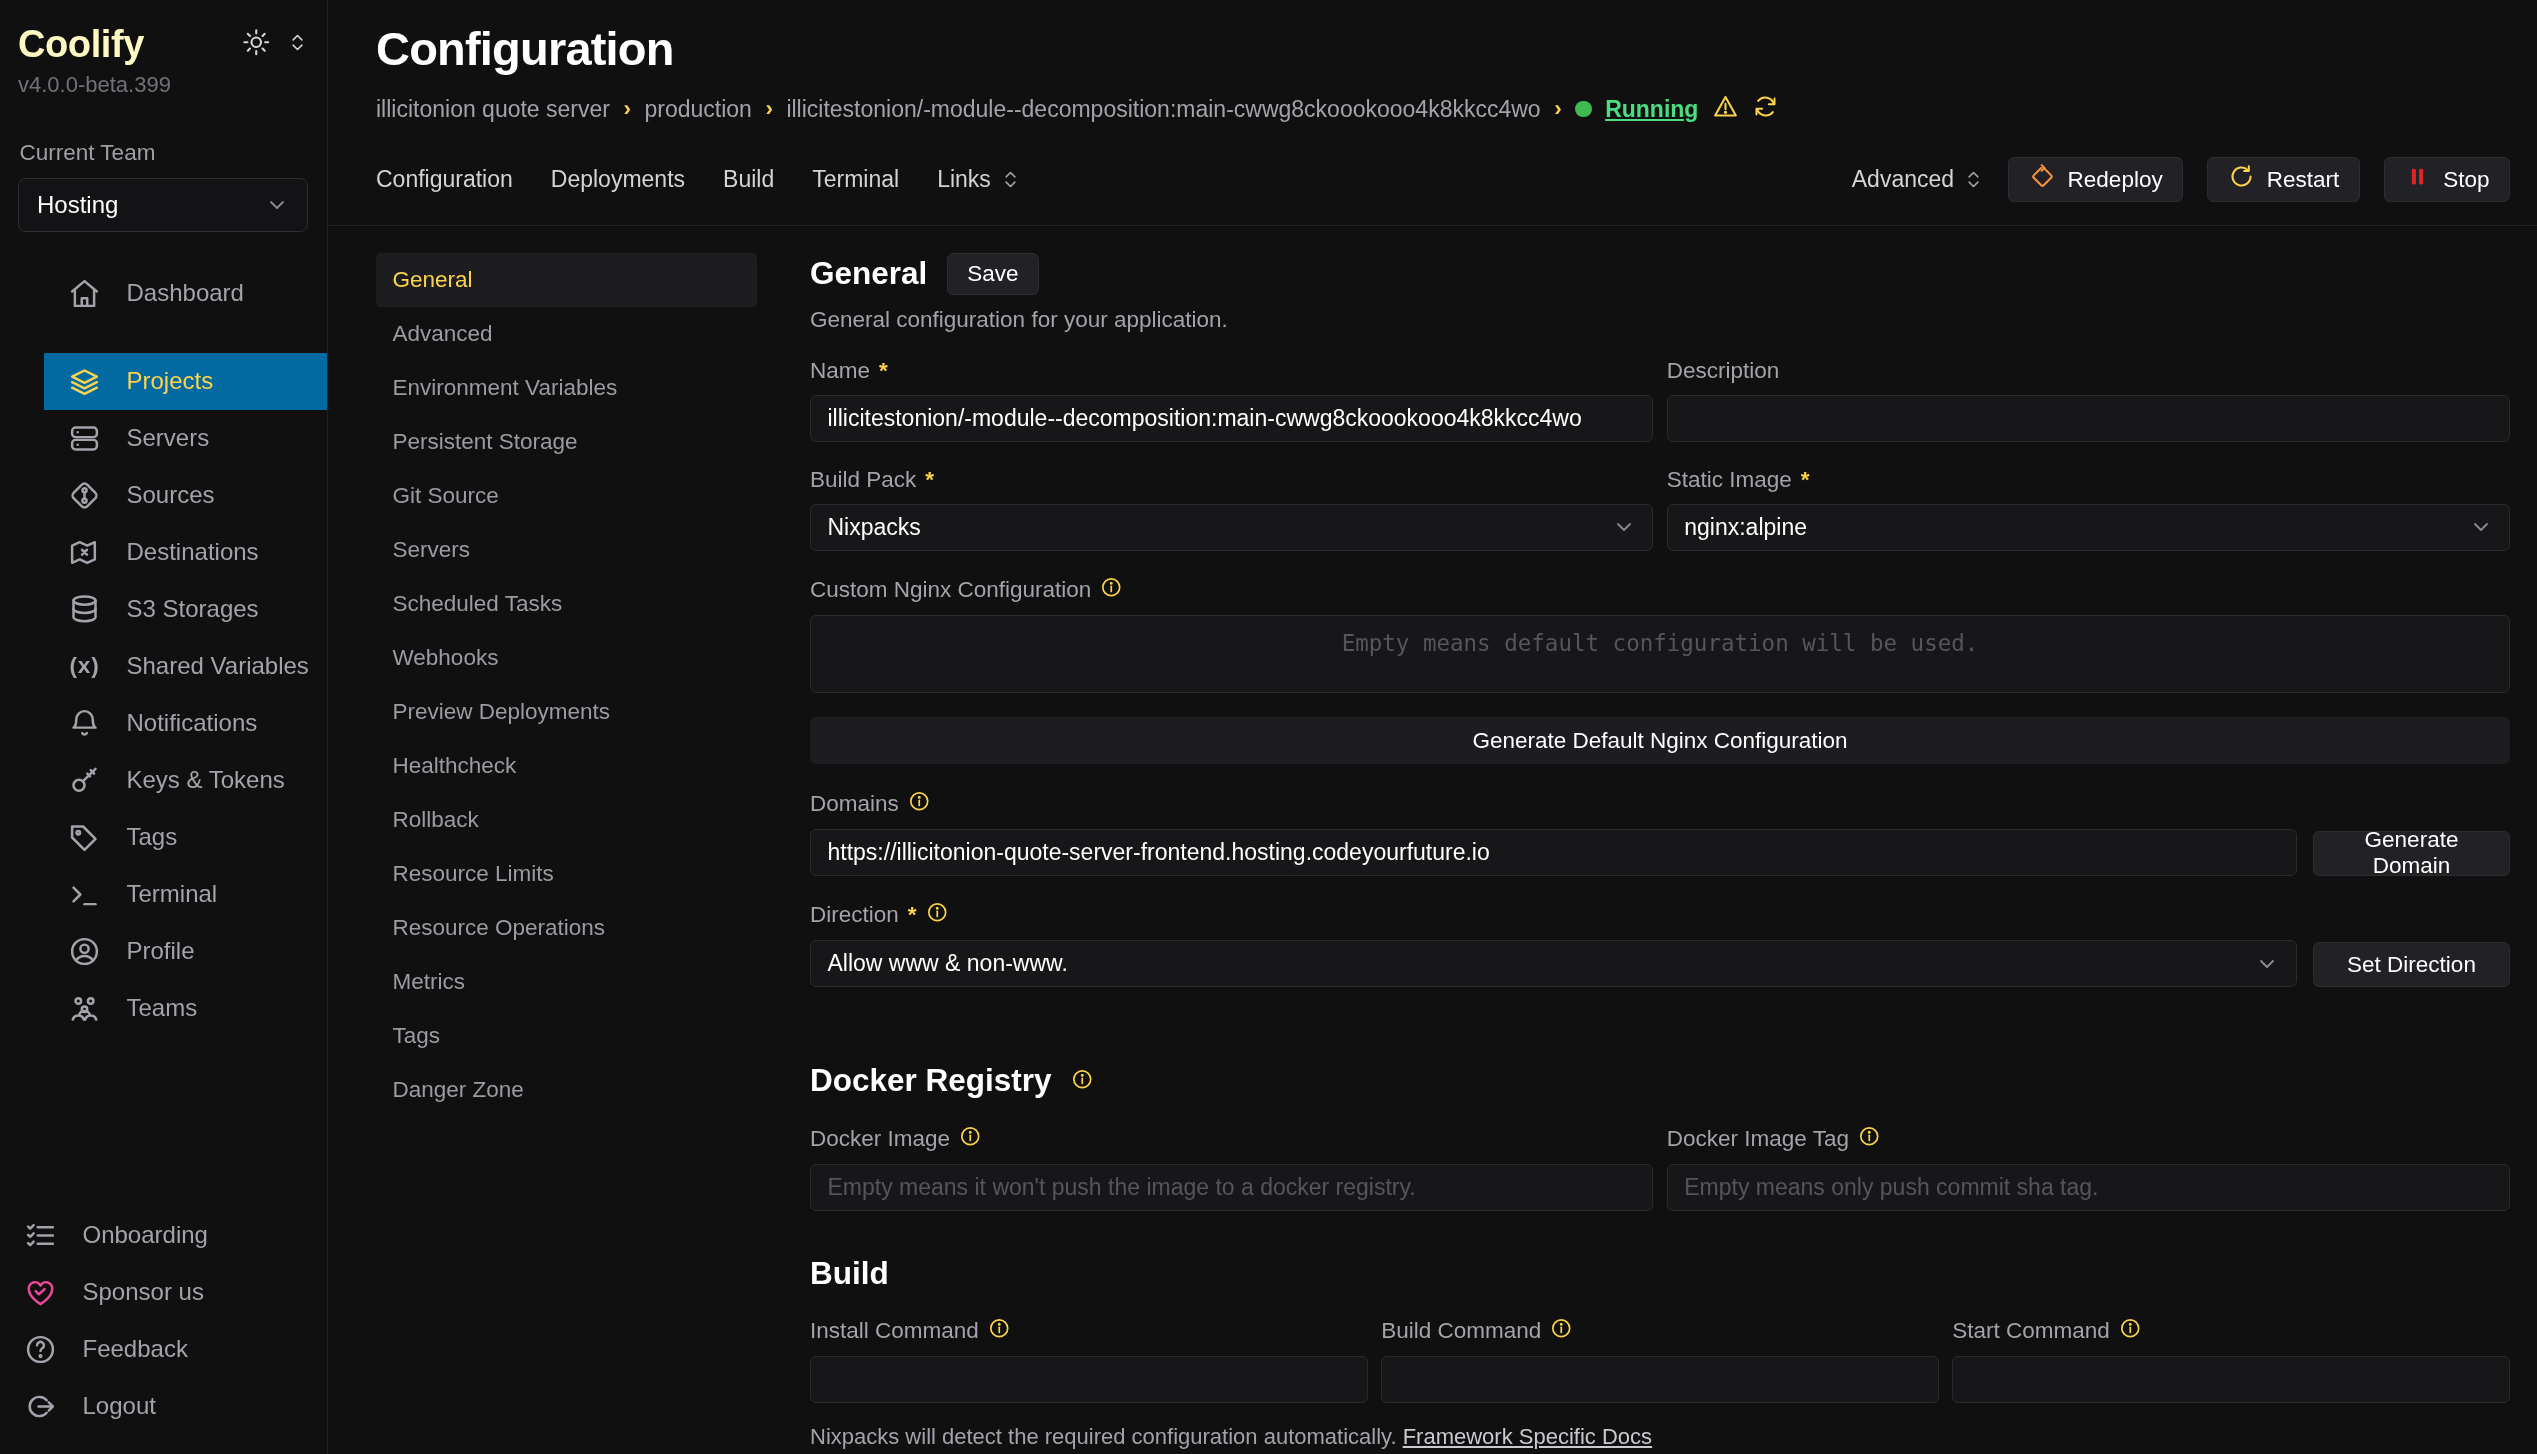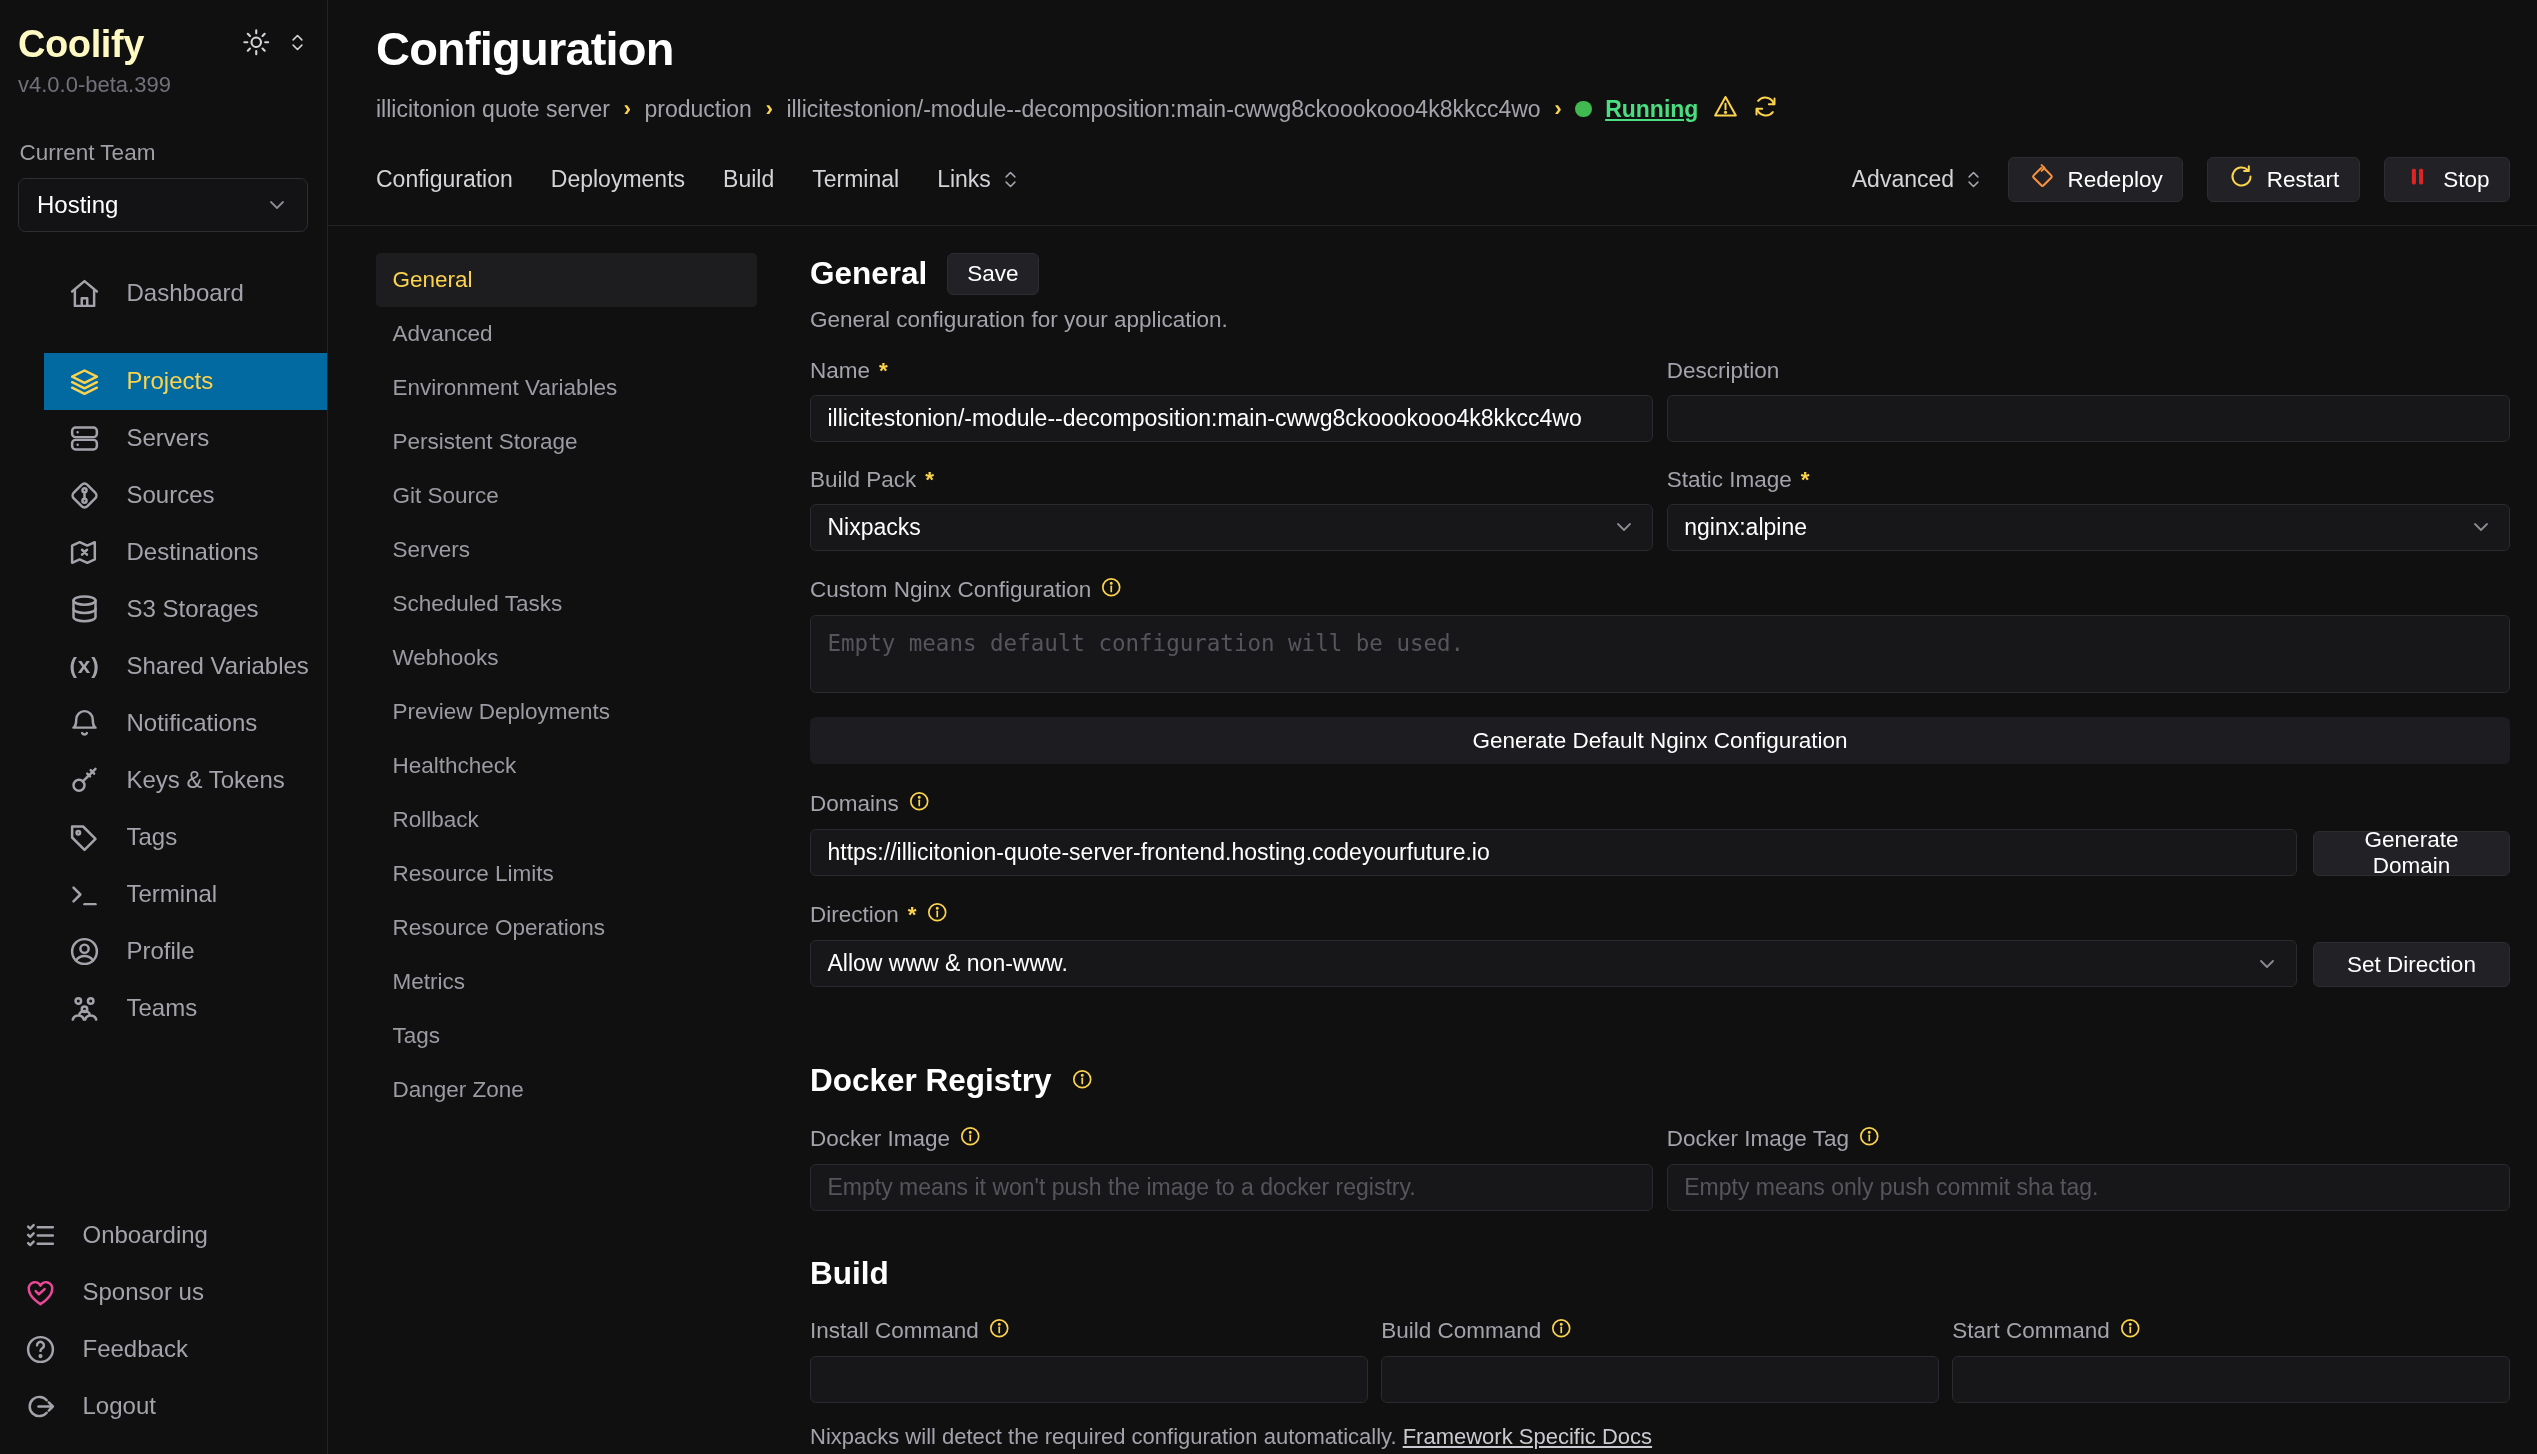--- a/index.html
+++ b/index.html
@@ -72,21 +72,21 @@
   .field { margin-top:25.5px; min-width:0; }
   .flabel { display:flex; align-items:center; gap:9px; font-size:22.5px; color:#a3a3ab; margin-bottom:10.5px; }
   .req { color:#fcd34d; font-weight:700; }
   .info svg { width:22.5px; height:22.5px; color:#fcd34d; }
   .input, .select { width:100%; height:47px; background:#17171a; border:0.8px solid #2a2a2f;
     border-radius:6px; color:#fff; font-size:23px; padding:0 16.5px; font-family:inherit; }
   .select { display:flex; align-items:center; }
   .select svg { margin-left:auto; width:24px; height:24px; color:#8b8b92; }
   input.input::placeholder, textarea.input::placeholder { color:#55555c; }
   textarea.input { height:78px; padding:13.5px 16.5px; font-family:"DejaVu Sans Mono",monospace;
-    font-size:22.5px; resize:none; }
+    font-size:22.5px; resize:none;text-align:center; }
   .gen-btn { margin-top:21px; width:100%; height:47px; background:#1d1d21; border:none; border-radius:6px;
     color:#fff; font-size:22.5px; font-family:inherit; display:flex; align-items:center; justify-content:center; }
   .row-btn { display:flex; gap:16.5px; align-items:flex-end; }
   .row-btn .field { flex:1; }
   .row-btn .btn { width:197px; justify-content:center; flex:none; margin-bottom:0; }
   .h2-docker { margin-top:75px; }
   .h2-build { margin-top:44px; }
   .note { margin-top:21px; font-size:22px; color:#a3a3ab; }
   .note a { color:#c9c9cf; text-decoration:underline; }
 </style>

